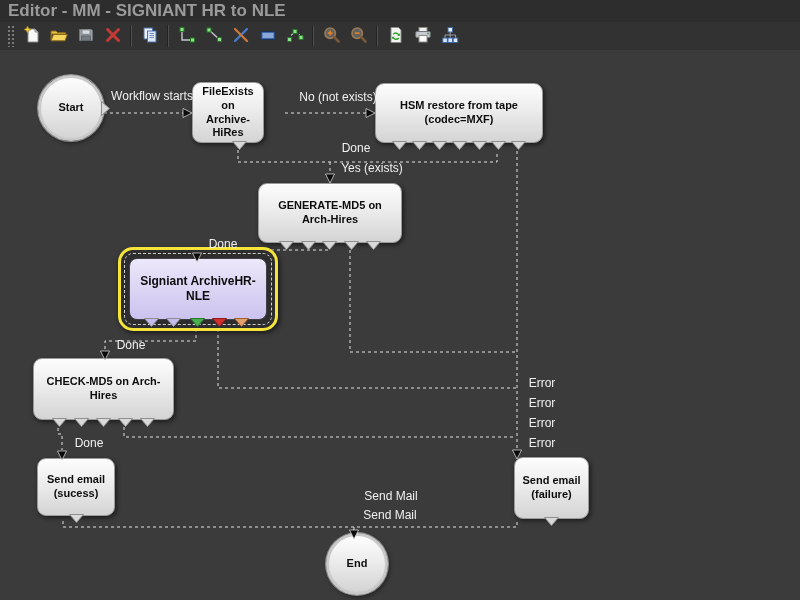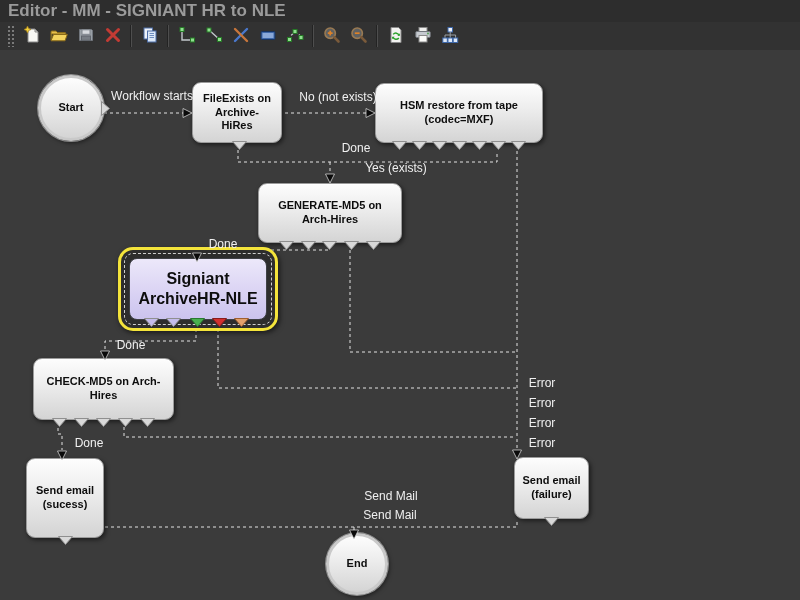--- a/index.html
+++ b/index.html
@@ -32,21 +32,21 @@
   .node.circle{border-radius:50%;border:3px solid #c9c9c9;
     box-shadow:0 0 0 1px #8e8e8e,1.5px 2px 4px rgba(0,0,0,.5);}
 
   .selected-wrap{position:absolute;left:118px;top:197px;width:160px;height:84px;
     box-sizing:border-box;border:3px solid #f4e43b;border-radius:15px;background:#2d2d2d;
     box-shadow:1.5px 2px 5px rgba(0,0,0,.55);}
   .selected-wrap::before{content:"";position:absolute;inset:3px;
     border:1px dashed #cfcfcf;border-radius:9px;}
   .node.signiant{position:absolute;inset:8px;border-radius:8px;
     background:linear-gradient(180deg,#ece8fa 0%,#dcd5f4 50%,#cbc3ee 100%);
-    border:1px solid #3f4146;box-shadow:none;font-size:16px;}
+    border:1px solid #3f4146;box-shadow:none;font-size:12px;}
 
   svg.port{position:absolute;bottom:-8px;width:15px;height:9px;}
   svg.port polygon{fill:#d9d9d9;stroke:#8f8f8f;stroke-width:1;}
   svg.port.p-lav  polygon{fill:#c4bcec;}
   svg.port.p-grn  polygon{fill:#49b04f;stroke:#2a7a30;}
   svg.port.p-red  polygon{fill:#d3302f;stroke:#8a1d1c;}
   svg.port.p-org  polygon{fill:#e2a06c;stroke:#a06030;}
   svg.rport{position:absolute;right:-9px;top:50%;margin-top:-7px;width:9px;height:15px;}
   svg.rport polygon{fill:#d9d9d9;stroke:#8f8f8f;stroke-width:1;}
 
@@ -193,21 +193,21 @@
     <path class="edge" d="M354 477V481"></path>
   </svg>
 
   <div class="node circle" style="left:38px;top:25px;width:66px;height:66px;">
     <span>Start</span>
     <svg class="rport" viewBox="0 0 9 15">
         <polygon points="0.5,0.5 8.5,7.5 0.5,14.5"></polygon>
       </svg>
   </div>
 
-  <div class="node" style="left:192px;top:32px;width:90px;height:61px;">
+  <div class="node" style="left:192px;top:32px;width:72px;height:61px;">
     <span>FileExists on Archive-HiRes</span>
     <svg class="port" style="left:38.5px" viewBox="0 0 15 9">
         <polygon points="0.5,0.5 14.5,0.5 7.5,8.5"></polygon>
       </svg>
   </div>
 
   <div class="node" style="left:375px;top:33px;width:168px;height:60px;">
     <span>HSM restore from tape (codec=MXF)</span>
     <svg class="port" style="left:15.5px" viewBox="0 0 15 9">
         <polygon points="0.5,0.5 14.5,0.5 7.5,8.5"></polygon>
@@ -284,21 +284,21 @@
         <polygon points="0.5,0.5 14.5,0.5 7.5,8.5"></polygon>
       </svg>
     <svg class="port" style="left:83.5px" viewBox="0 0 15 9">
         <polygon points="0.5,0.5 14.5,0.5 7.5,8.5"></polygon>
       </svg>
     <svg class="port" style="left:105.5px" viewBox="0 0 15 9">
         <polygon points="0.5,0.5 14.5,0.5 7.5,8.5"></polygon>
       </svg>
   </div>
 
-  <div class="node" style="left:26px;top:408px;width:78px;height:80px;">
+  <div class="node" style="left:37px;top:408px;width:78px;height:58px;">
     <span>Send email (sucess)</span>
     <svg class="port" style="left:30.5px" viewBox="0 0 15 9">
         <polygon points="0.5,0.5 14.5,0.5 7.5,8.5"></polygon>
       </svg>
   </div>
 
   <div class="node" style="left:482px;top:407px;width:75px;height:62px;margin-left:32px;">
     <span>Send email (failure)</span>
     <svg class="port" style="left:28.5px" viewBox="0 0 15 9">
         <polygon points="0.5,0.5 14.5,0.5 7.5,8.5"></polygon>
@@ -316,21 +316,21 @@
     <polygon class="arrow" points="192.5,203 201.5,203 197,212"></polygon>
     <polygon class="arrow" points="100.5,301 109.5,301 105,310"></polygon>
     <polygon class="arrow" points="57.5,401 66.5,401 62,410"></polygon>
     <polygon class="arrow" points="512.5,400 521.5,400 517,409"></polygon>
     <polygon class="arrow" points="349.5,480 358.5,480 354,489"></polygon>
   </svg>
 
   <div class="elabel" style="left:152px;top:46px;">Workflow starts</div>
   <div class="elabel" style="left:338px;top:47px;">No (not exists)</div>
   <div class="elabel" style="left:356px;top:98px;">Done</div>
-  <div class="elabel" style="left:372px;top:118px;margin-left:24px;">Yes (exists)</div>
+  <div class="elabel" style="left:372px;top:118px;">Yes (exists)</div>
   <div class="elabel" style="left:223px;top:194px;">Done</div>
   <div class="elabel" style="left:131px;top:295px;">Done</div>
   <div class="elabel" style="left:89px;top:393px;">Done</div>
   <div class="elabel" style="left:542px;top:333px;">Error</div>
   <div class="elabel" style="left:542px;top:353px;">Error</div>
   <div class="elabel" style="left:542px;top:373px;">Error</div>
   <div class="elabel" style="left:542px;top:393px;">Error</div>
   <div class="elabel" style="left:391px;top:446px;">Send Mail</div>
   <div class="elabel" style="left:390px;top:465px;">Send Mail</div>
 

